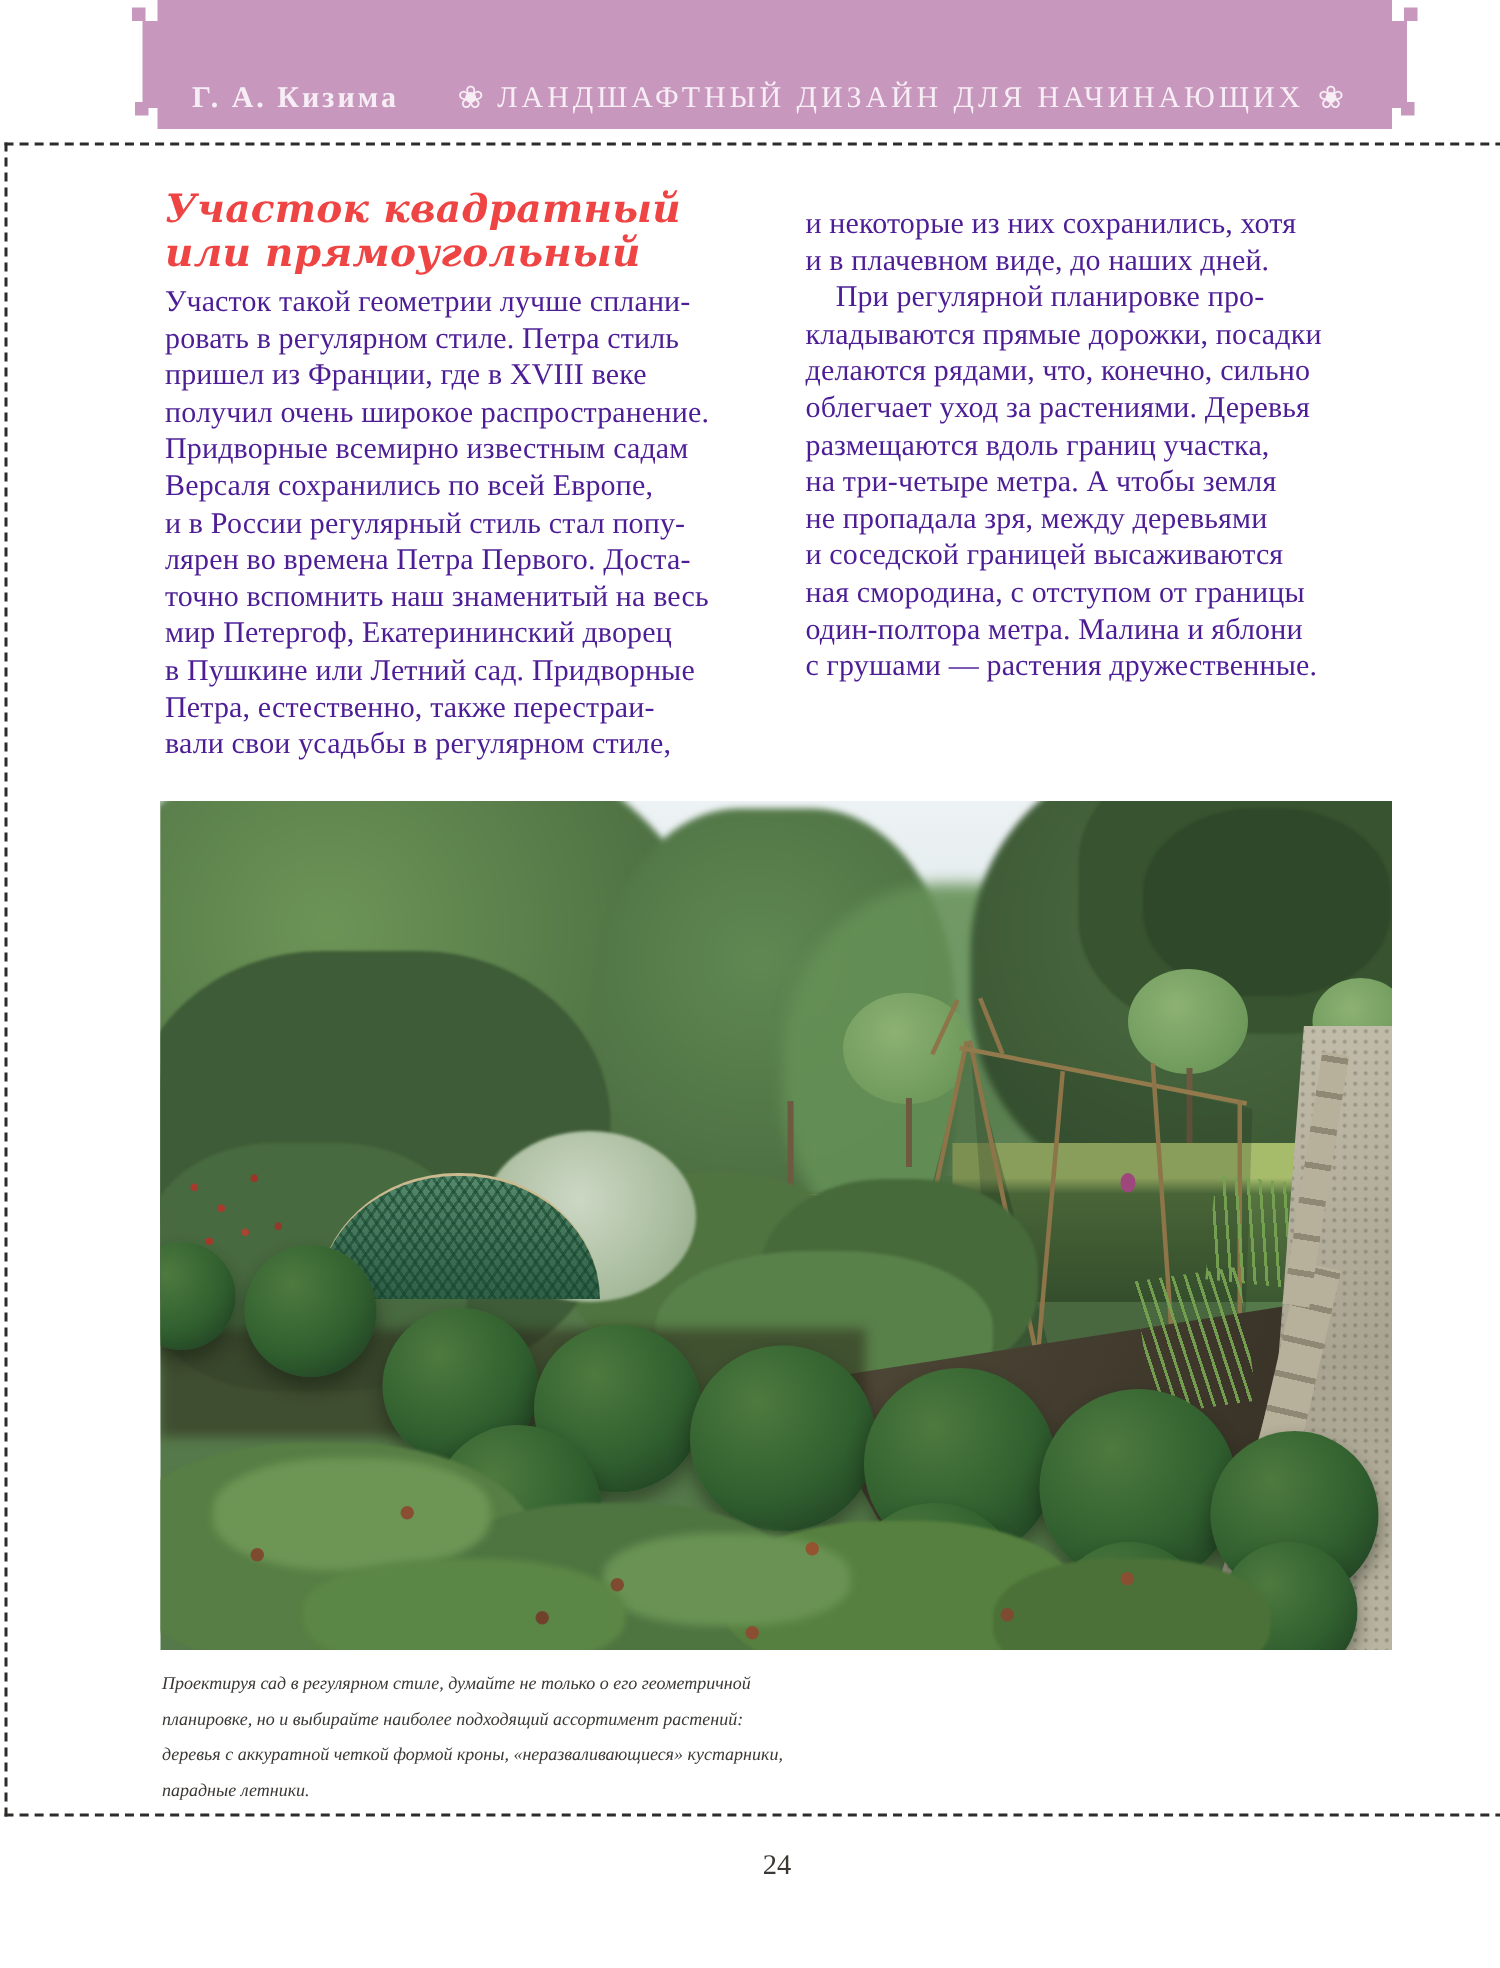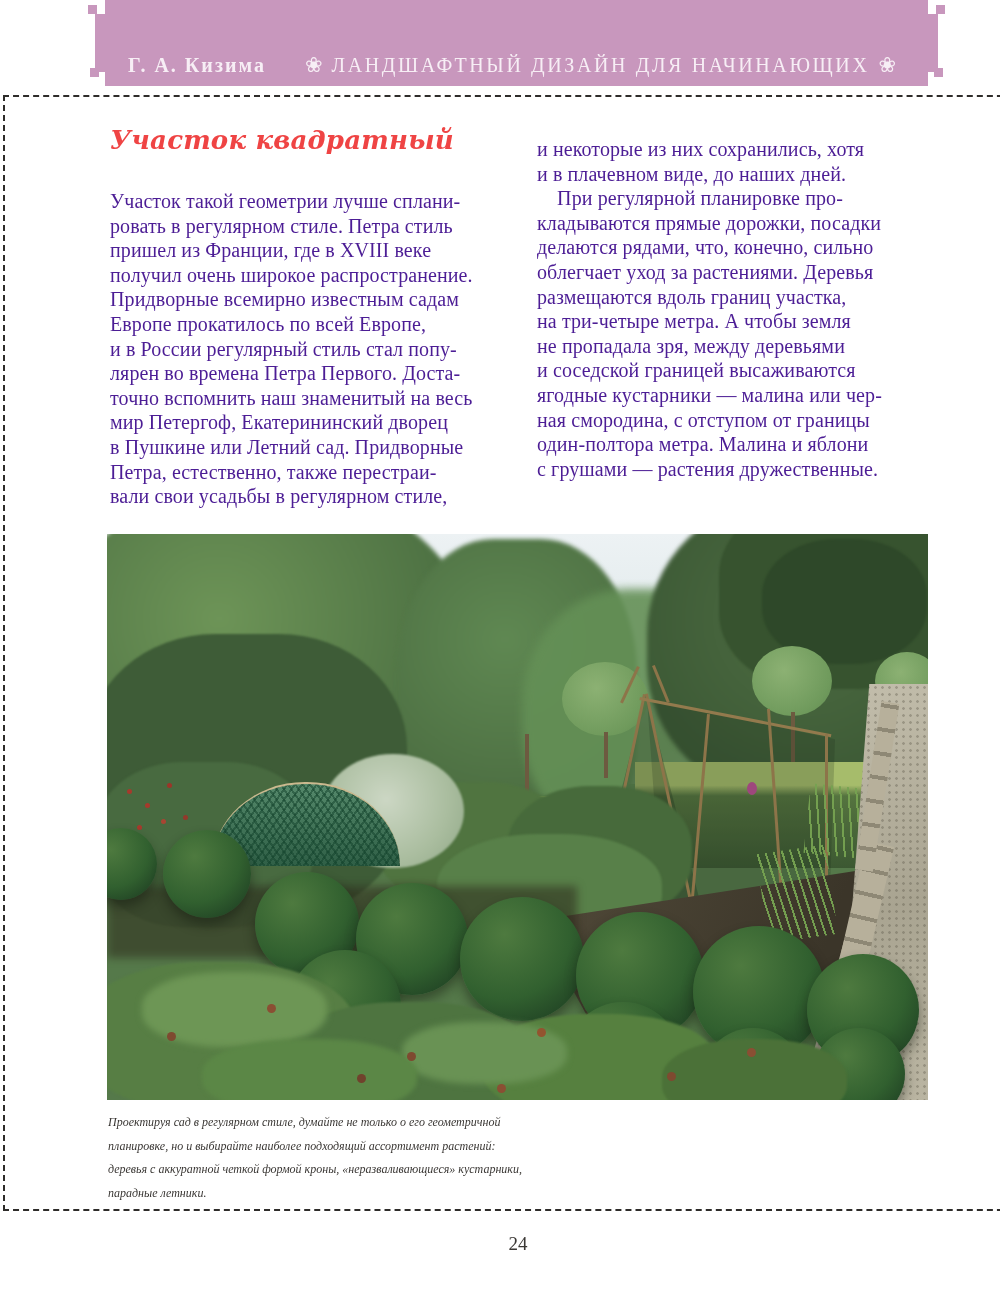--- a/index.html
+++ b/index.html
@@ -129,49 +129,49 @@
   <span class="author">Г. А. Кизима</span>
   <span class="orn">❀</span>
   <span>ЛАНДШАФТНЫЙ ДИЗАЙН ДЛЯ НАЧИНАЮЩИХ</span>
   <span class="orn">❀</span>
 </div>
 
 <div class="frame"></div>
 
 <div class="heading" style="color: #ef4444; font-style: italic;">
     <div>Участок квадратный</div>
+    <div>или прямоугольный</div>
   </div>
 
 <div class="col col-left">
     <div>Участок такой геометрии лучше сплани-</div>
     <div>ровать в регулярном стиле. Петра стиль</div>
     <div>пришел из Франции, где в XVIII веке</div>
     <div>получил очень широкое распространение.</div>
     <div>Придворные всемирно известным садам</div>
-    <div>Европе прокатилось по всей Европе,</div>
+    <div>Версаля сохранились по всей Европе,</div>
     <div>и в России регулярный стиль стал попу-</div>
     <div>лярен во времена Петра Первого. Доста-</div>
     <div>точно вспомнить наш знаменитый на весь</div>
     <div>мир Петергоф, Екатерининский дворец</div>
     <div>в Пушкине или Летний сад. Придворные</div>
     <div>Петра, естественно, также перестраи-</div>
     <div>вали свои усадьбы в регулярном стиле,</div>
   </div>
 <div class="col col-right">
     <div>и некоторые из них сохранились, хотя</div>
     <div>и в плачевном виде, до наших дней.</div>
     <div> При регулярной планировке про-</div>
     <div>кладываются прямые дорожки, посадки</div>
     <div>делаются рядами, что, конечно, сильно</div>
     <div>облегчает уход за растениями. Деревья</div>
     <div>размещаются вдоль границ участка,</div>
     <div>на три-четыре метра. А чтобы земля</div>
     <div>не пропадала зря, между деревьями</div>
     <div>и соседской границей высаживаются</div>
-    <div>ягодные кустарники — малина или чер-</div>
     <div>ная смородина, с отступом от границы</div>
     <div>один-полтора метра. Малина и яблони</div>
     <div>с грушами — растения дружественные.</div>
   </div>
 
 <div class="photo" role="img" aria-label="Регулярный сад: ряды шаровидных самшитов, живая изгородь, сетчатое укрытие на каркасе и мощёная дорожка">
   <div class="ph-sky"></div>
   <div class="ph-haze"></div>
   <div class="ph-lawn"></div>
   <div class="blob ph-tl"></div>

